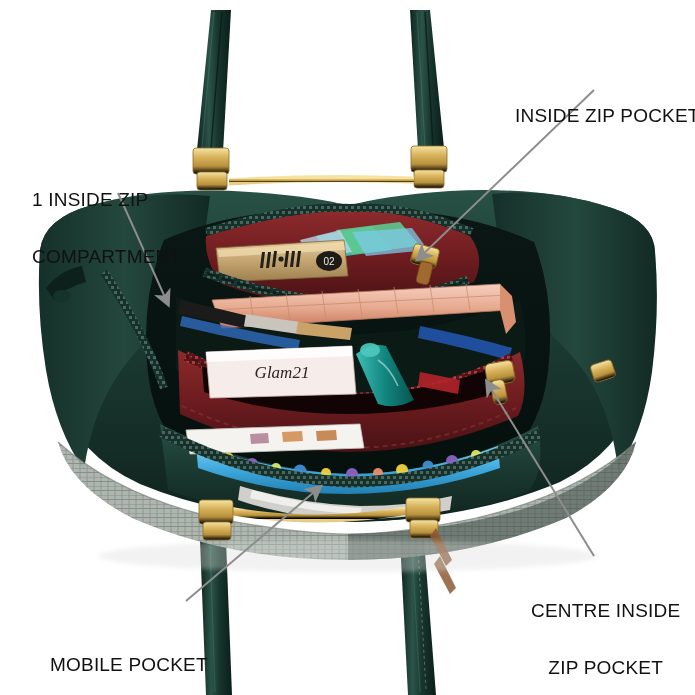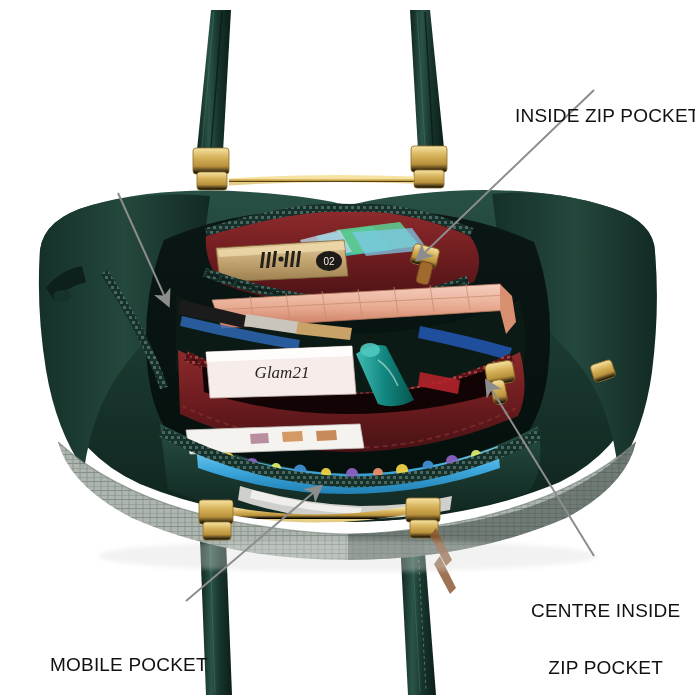--- a/index.html
+++ b/index.html
@@ -333,20 +333,24 @@
       <marker id="arrowHead" markerWidth="9" markerHeight="9" refX="7" refY="4.5" orient="auto" markerUnits="strokeWidth">
         <path d="M0 0 L9 4.5 L0 9 L2.4 4.5 Z" fill="#8d8d8d"></path>
       </marker>
     </defs>
     <line x1="118" y1="193" x2="168" y2="304" stroke="#8d8d8d" stroke-width="2" marker-end="url(#arrowHead)"></line>
     <line x1="594" y1="90" x2="418" y2="259" stroke="#8d8d8d" stroke-width="2" marker-end="url(#arrowHead)"></line>
     <line x1="594" y1="556" x2="487" y2="382" stroke="#8d8d8d" stroke-width="2" marker-end="url(#arrowHead)"></line>
     <line x1="186" y1="601" x2="320" y2="487" stroke="#8d8d8d" stroke-width="2" marker-end="url(#arrowHead)"></line>
   </svg>
 
+  <div class="callout" id="c-inside-zip-compartment">
+    <div>1 INSIDE ZIP</div>
+    <div>COMPARTMENT</div>
+  </div>
 
   <div class="callout" id="c-inside-zip-pocket">
     <div>INSIDE ZIP POCKET</div>
   </div>
 
   <div class="callout" id="c-centre-divider">
     <div>CENTRE INSIDE</div>
     <div style="text-align:center;">ZIP POCKET</div>
   </div>
 

